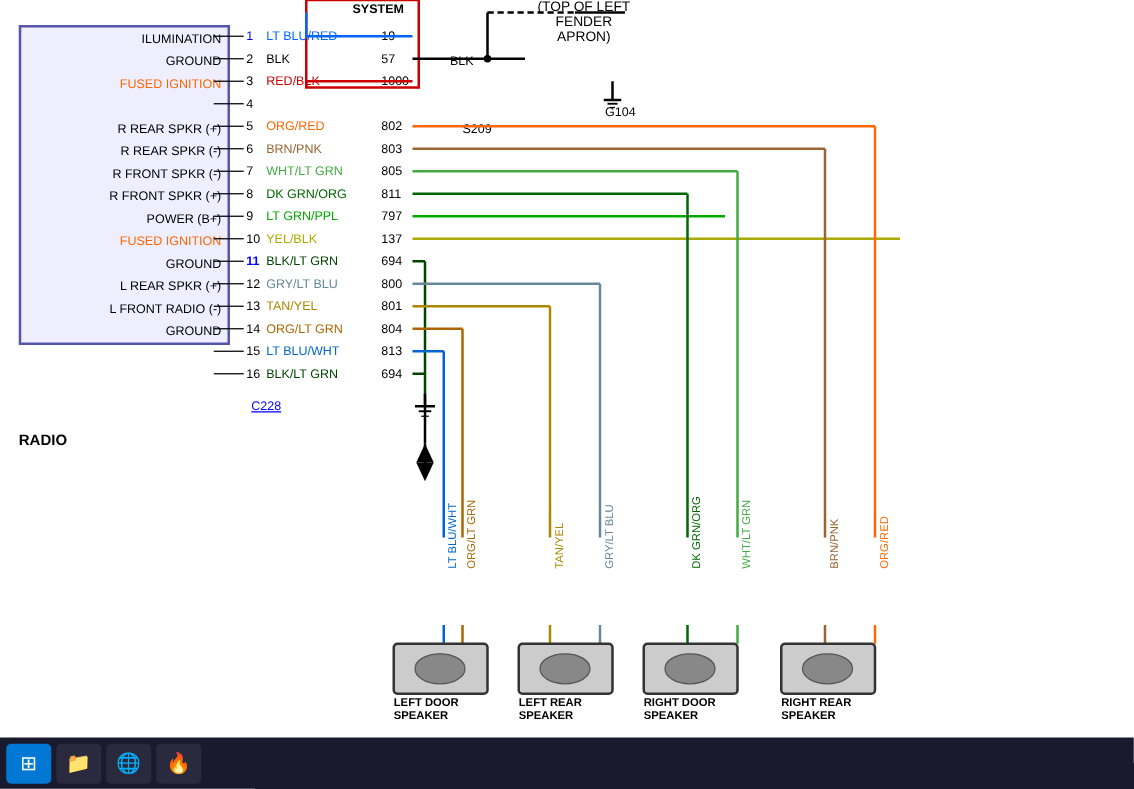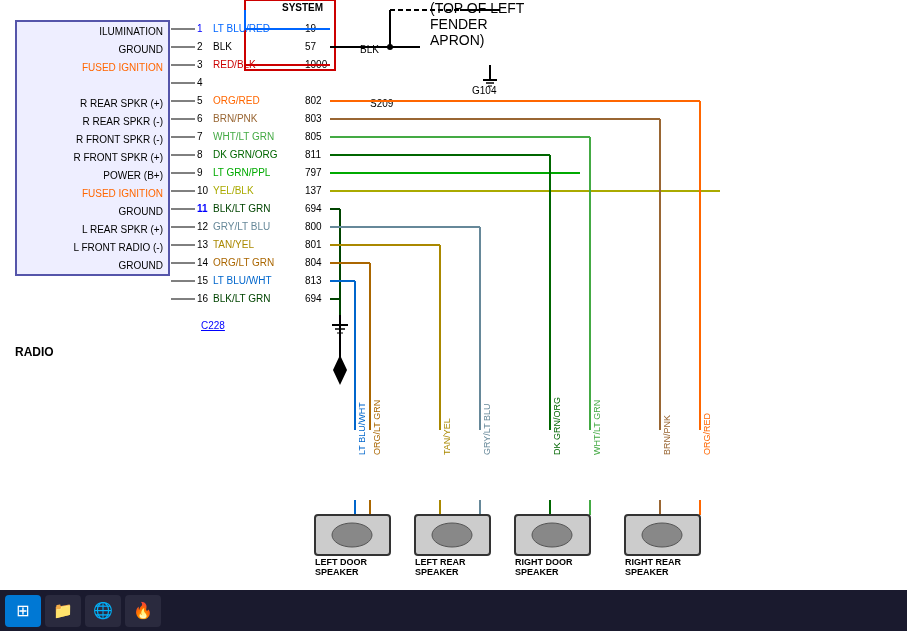--- a/index.html
+++ b/index.html
@@ -43,21 +43,21 @@
       align-items: center;
       justify-content: center;
       cursor: pointer;
     }
 
     
     #radio-box {
       position: absolute;
       top: 20px;
       left: 15px;
-      width: 155px;
+      width: 169px;
       border: 2px solid #5555aa;
       background: #eeeeff;
     }
 
     .radio-pin {
       display: flex;
       align-items: center;
       justify-content: flex-end;
       height: 18px;
       padding-right: 5px;
@@ -98,21 +98,21 @@
       left: 282px;
       font-size: 10px;
       font-weight: bold;
       color: #000;
     }
 
     
     #g104-label {
       position: absolute;
       top: 85px;
-      left: 472px;
+      left: 484px;
       font-size: 10px;
       color: #000;
     }
 
     
     #s209-label {
       position: absolute;
       top: 57px;
       left: 370px;
       font-size: 10px;
@@ -149,22 +149,23 @@
       left: 360px;
       font-size: 10px;
       color: #000;
     }
 
     
     #fender-label {
       position: absolute;
       top: 0px;
       left: 430px;
-      font-size: 14px;
-      color: #000;
+      font-size: 11px;
+      color: #000;
+      text-align: center;
     }
   </style>
 </head>
 <body>
 
 <div id="diagram">
 
   <div id="radio-box">
     <div class="radio-pin">ILUMINATION</div>
     <div class="radio-pin">GROUND</div>

